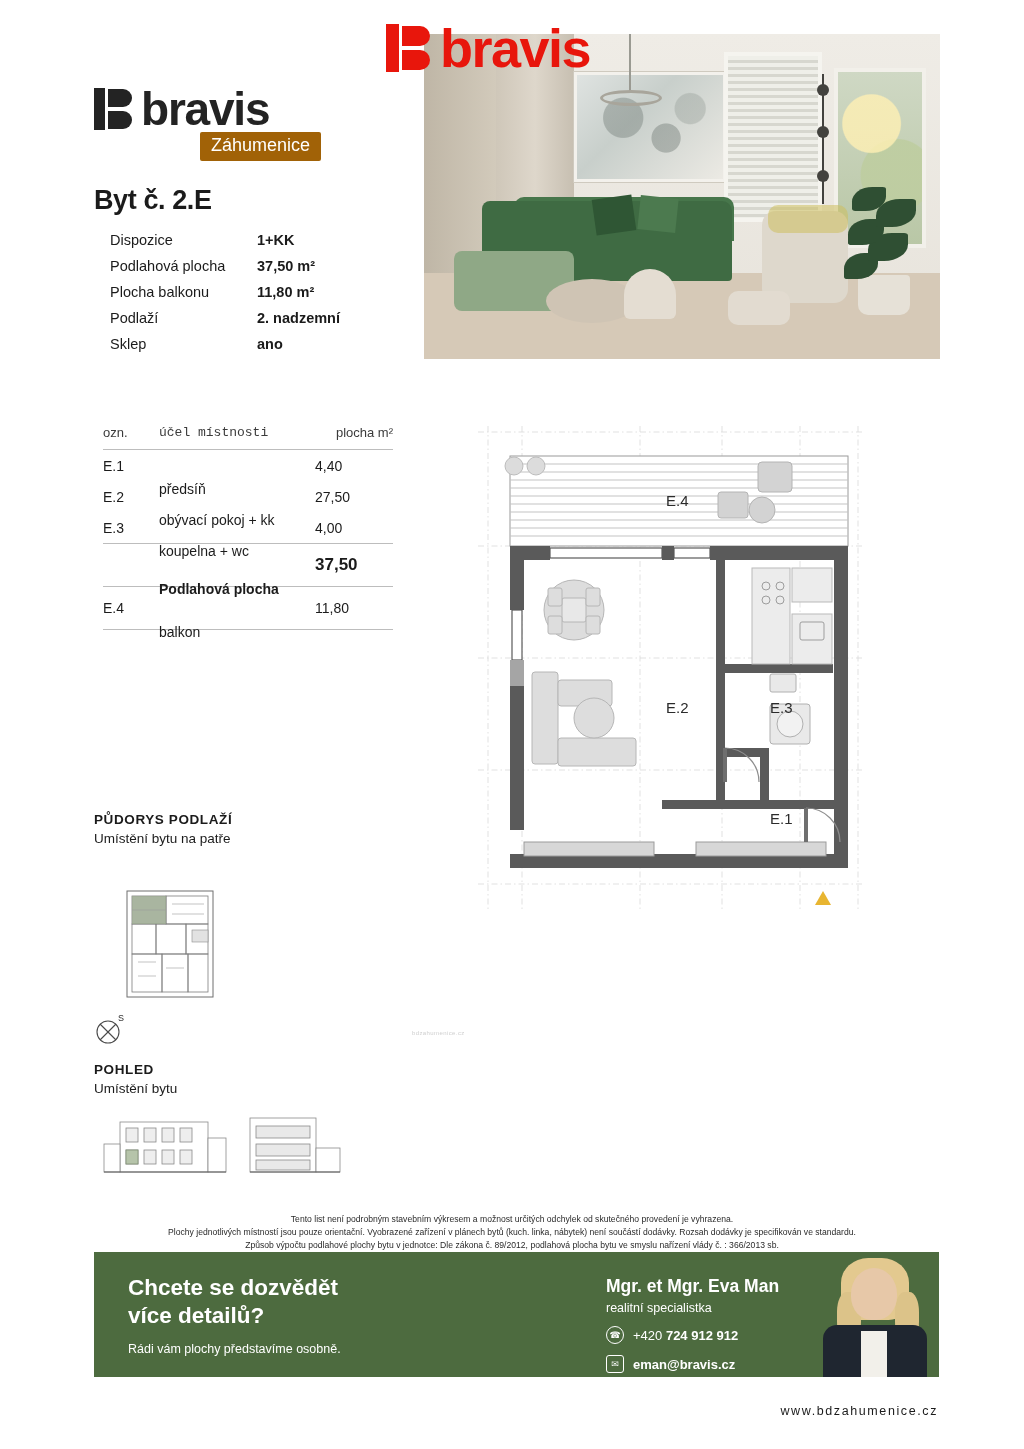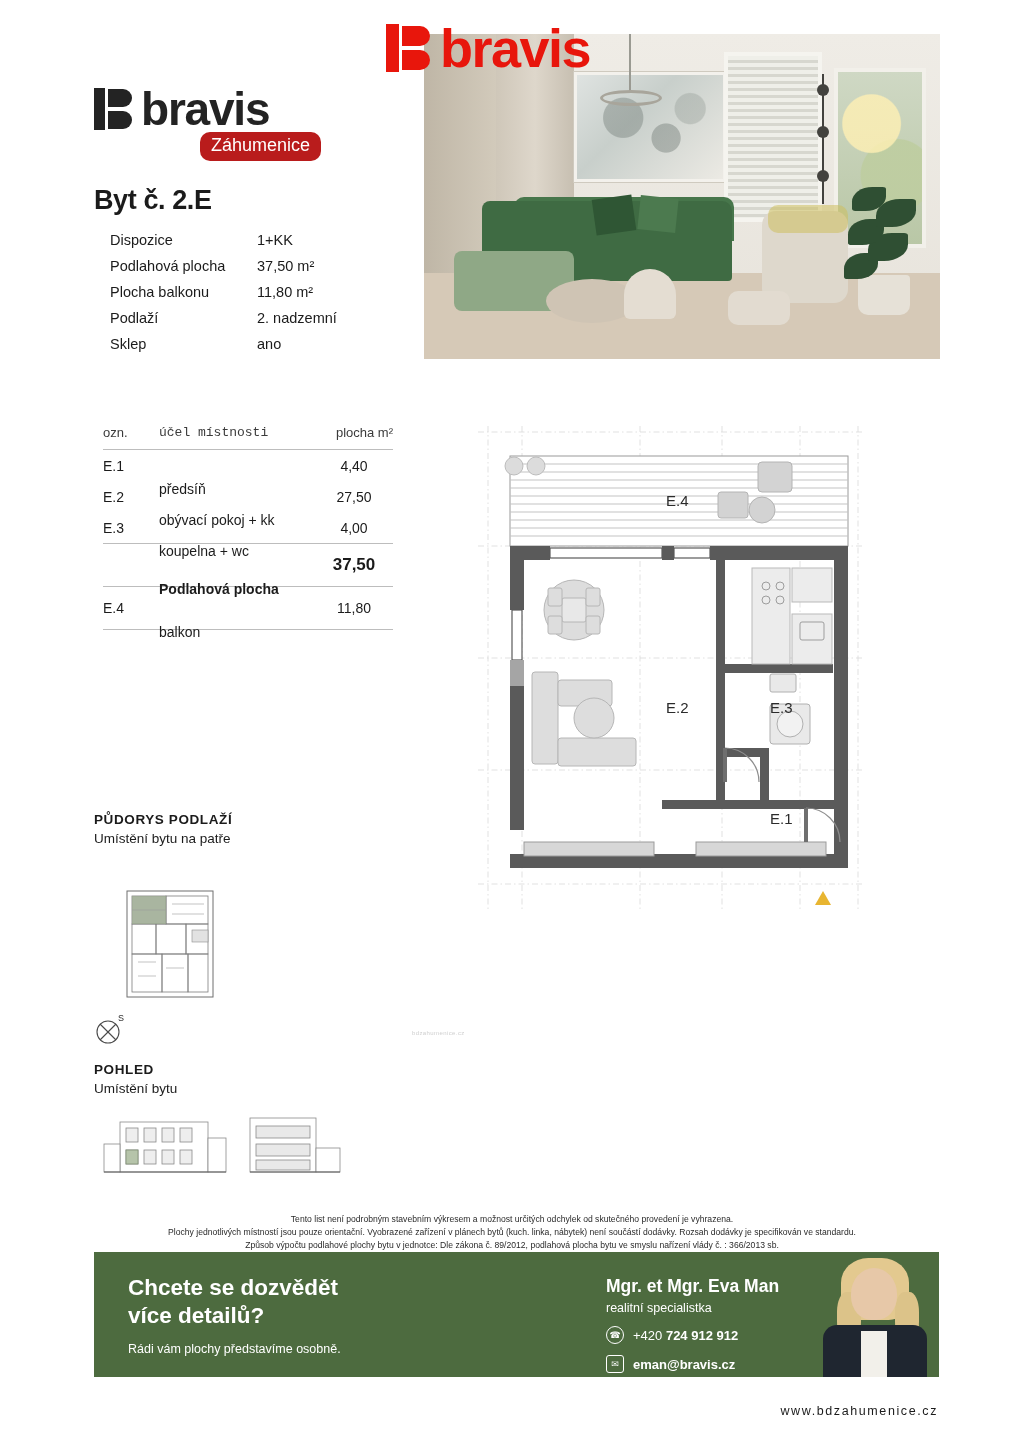--- a/index.html
+++ b/index.html
@@ -41,38 +41,38 @@
   }
   .brand-row { display: flex; align-items: center; gap: 9px; }
   .brand-mark { width: 38px; height: 42px; position: relative; }
   .brand-mark i { position: absolute; background: #232323; display:block; }
   .brand-mark .m1 { left: 0; top: 0; width: 11px; height: 42px; }
   .brand-mark .m2 { left: 14px; top: 1px; width: 24px; height: 18px; border-radius: 0 9px 9px 0; }
   .brand-mark .m3 { left: 14px; top: 23px; width: 24px; height: 18px; border-radius: 0 9px 9px 0; }
   .brand-text { font-size: 46px; font-weight: bold; letter-spacing: -1.2px; color: #232323; line-height: 42px; }
   .brand-sub {
     margin-left: 106px; margin-top: 2px;
-    background: #b91c1c; color: #fff;
+    background: #a16207; color: #fff;
     font-size: 18px; padding: 3px 11px 5px;
-    display: inline-block; border-radius: 10px;
+    display: inline-block; border-radius: 2px;
   }
 
   
   .title {
     position: absolute; left: 94px; top: 185px;
     font-size: 27px; font-weight: bold; letter-spacing: -0.4px;
   }
   .spec {
     position: absolute; left: 110px; top: 232px;
     width: 300px;
     font-size: 14.5px;
   }
   .spec-row { display: flex; height: 26px; align-items: baseline; }
   .spec-key { width: 147px; color: #1b1b1b; }
-  .spec-val { font-weight: normal; }
+  .spec-val { font-weight: bold; }
 
   
   .hero {
     position: absolute; left: 424px; top: 34px;
     width: 516px; height: 325px;
     overflow: hidden;
     background: #d8d2c8;
   }
   .hero .wall { position:absolute; inset:0; background: linear-gradient(#efece6, #e7e3db); }
   .hero .floor { position:absolute; left:0; right:0; bottom:0; height:86px; background: linear-gradient(#d9cdbd, #cdbfa d); background:#d6c9b7; }
@@ -157,21 +157,21 @@
     font-size:14px;
   }
   .rooms .hdr { display:flex; color:#3b3b3b; font-size:13px; padding-bottom:9px; }
   .rooms .hdr .c1 { width:56px; }
   .rooms .hdr .c2 { flex:1;font-family:Liberation Mono, monospace; }
   .rooms .hdr .c3 { width:78px; text-align:right; }
   .rooms .line { border-top:1px solid #bdbdbd; }
   .rooms .row { display:flex; height:31px; align-items:center; }
   .rooms .row .c1 { width:56px; }
   .rooms .row .c2 { flex:1;margin-top:47px; }
-  .rooms .row .c3 { width:78px; text-align:center; }
+  .rooms .row .c3 { width:78px; text-align:left; }
   .rooms .total .c1,.rooms .total .c2 { font-weight:bold; }
   .rooms .total .c3 { font-weight:bold; font-size:17px; }
   .rooms .total { height:42px; }
   .rooms .bal { height:42px; }
 
   
   .plan { position:absolute; left:470px; top:418px; width:400px; height:500px; }
   .plan svg { display:block; }
 
   

